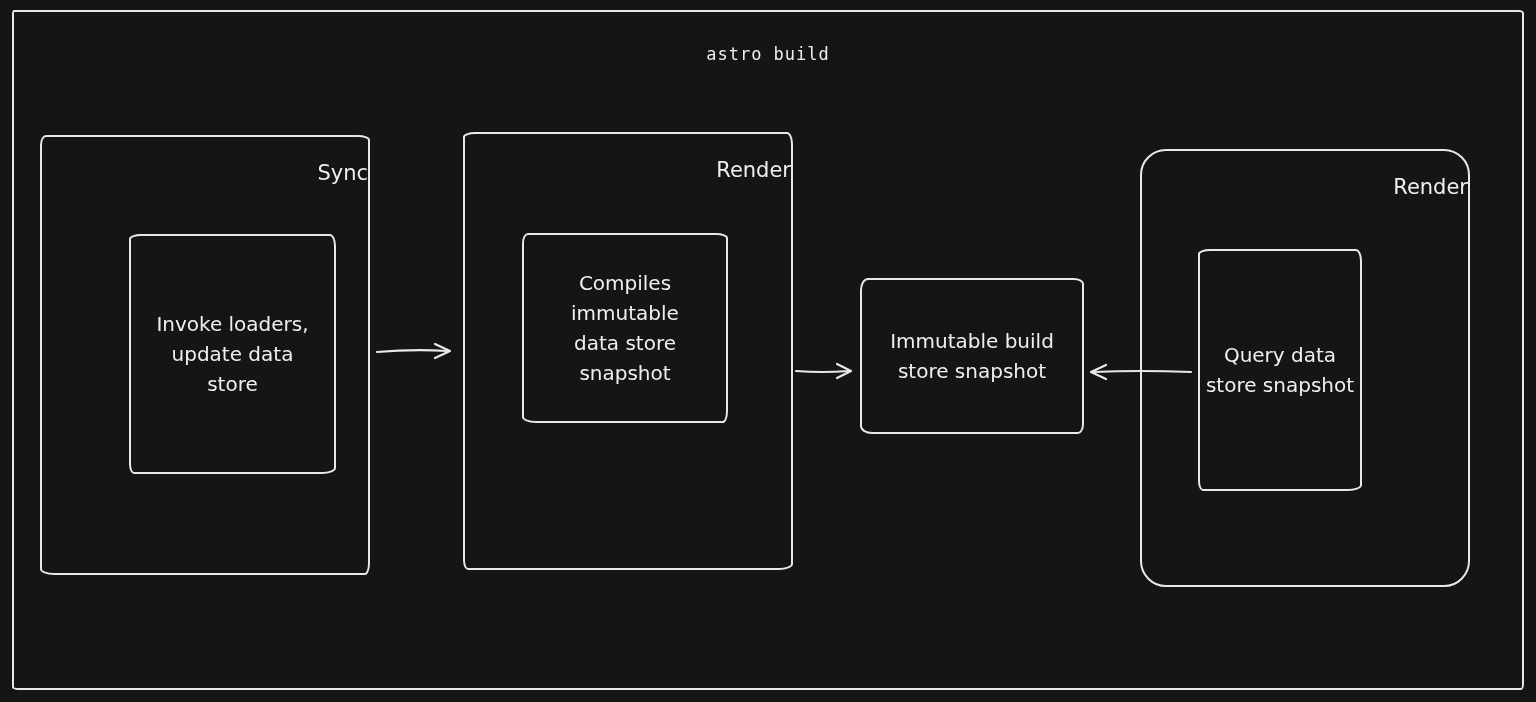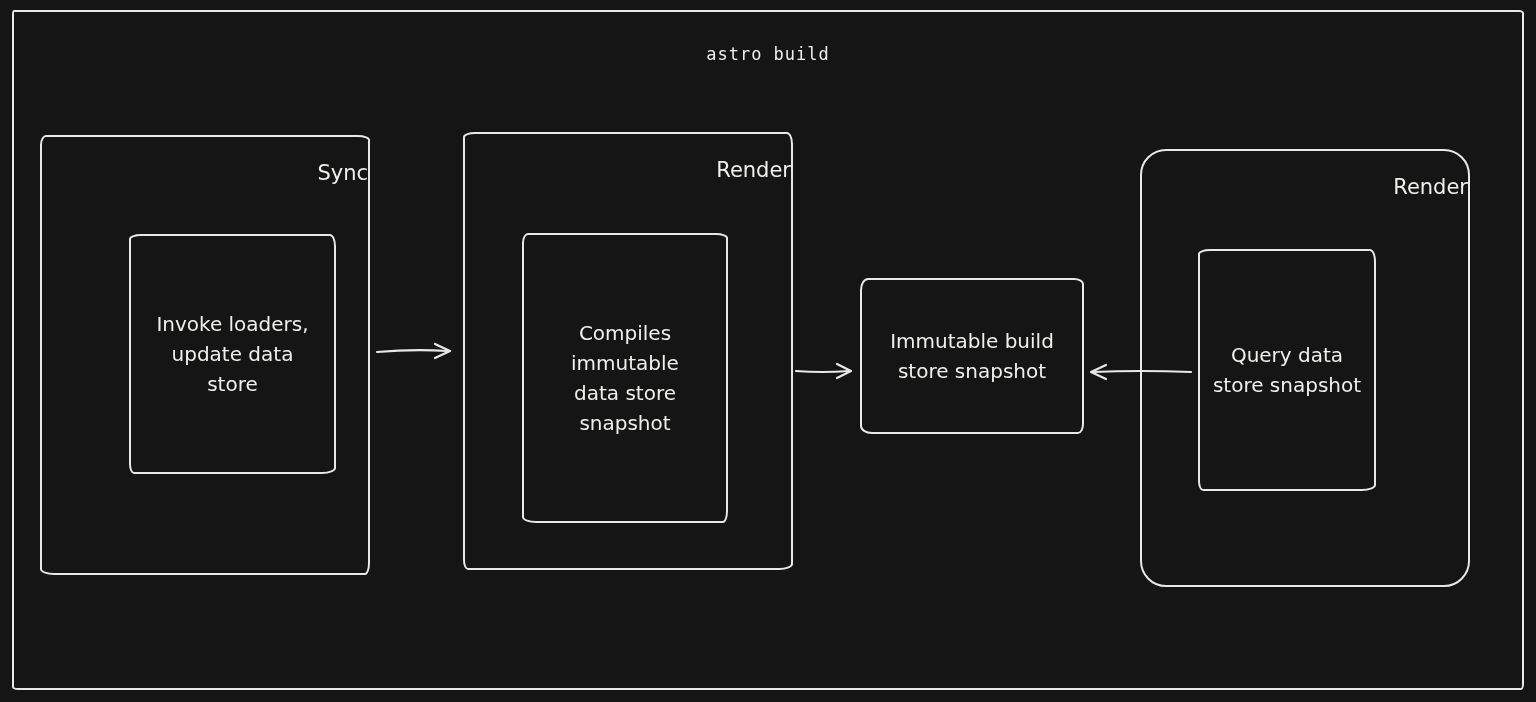--- a/index.html
+++ b/index.html
@@ -83,36 +83,36 @@
   <div class="group-label">Sync</div>
   <div class="box inner-box sketch-b" style="left:56px;top:97px;width:207px;height:240px;margin-left:31px;">
     <div class="inner-text">Invoke loaders,
 update data
 store</div>
   </div>
 </div>
 
 <div class="box sketch-b" style="left:463px;top:132px;width:330px;height:438px;">
   <div class="group-label">Render</div>
-  <div class="box inner-box sketch-a" style="left:57px;top:99px;width:206px;height:290px;">
+  <div class="box inner-box sketch-a" style="left:57px;top:99px;width:206px;height:190px;">
     <div class="inner-text">Compiles
 immutable
 data store
 snapshot</div>
   </div>
 </div>
 
 <div class="box inner-box sketch-c" style="left:860px;top:278px;width:224px;height:156px;">
   <div class="inner-text">Immutable build
 store snapshot</div>
 </div>
 
 <div class="box sketch-c" style="left:1140px;top:149px;width:330px;height:438px;border-radius:26px;">
   <div class="group-label">Render</div>
-  <div class="box inner-box sketch-b" style="left:56px;top:98px;width:178px;height:242px;">
+  <div class="box inner-box sketch-b" style="left:56px;top:98px;width:164px;height:242px;">
     <div class="inner-text">Query data
 store snapshot</div>
   </div>
 </div>
 
 <svg class="arrows" viewBox="0 0 1536 702" aria-hidden="true">
 
   <g>
     <path d="M377 352 Q412 349 448 351"></path>
     <path d="M435 344 L450 351 L435 358"></path>

